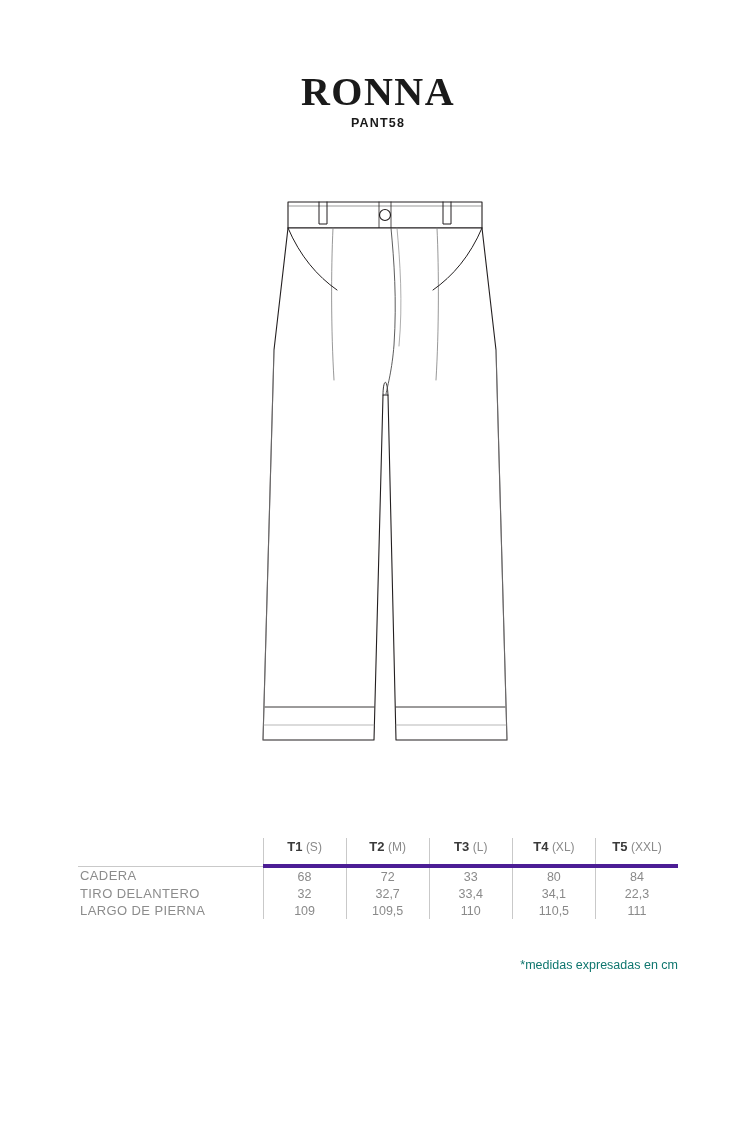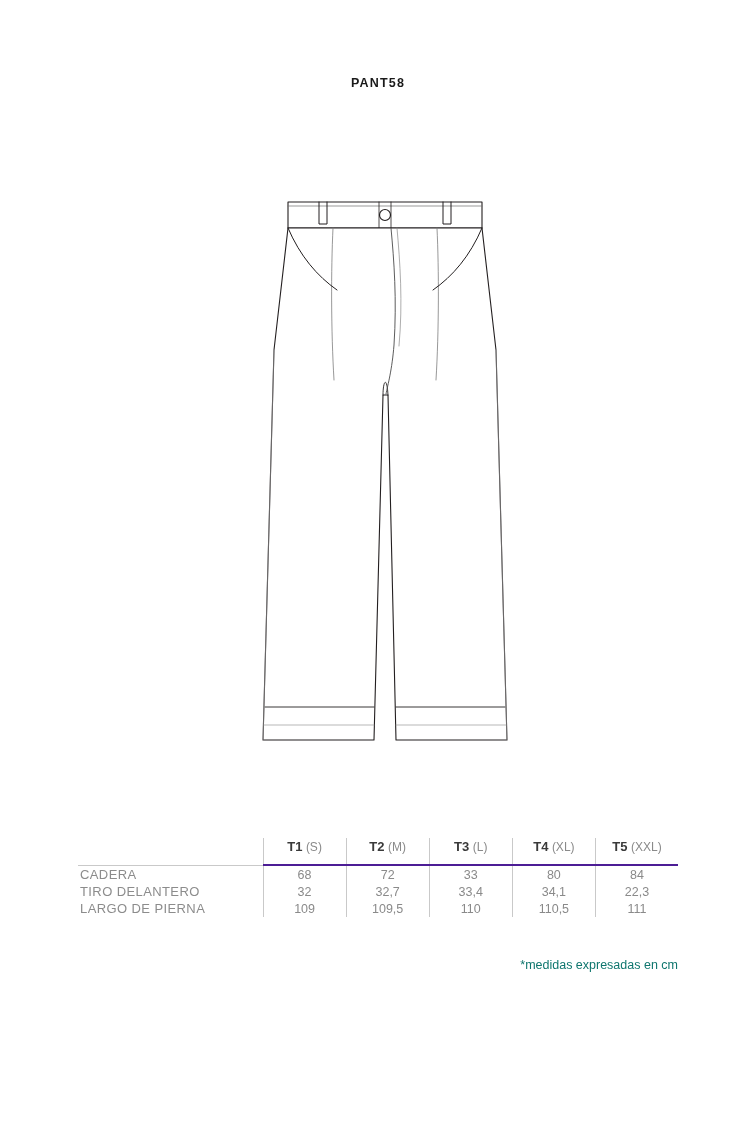--- a/index.html
+++ b/index.html
@@ -94,37 +94,38 @@
     width: 160px;
   }
   table.sizes tbody td.val {
     width: 72px;
   }
   
   table.sizes th.col, table.sizes td.val {
     border-left: 1px solid #c9c9c9;
   }
   table.sizes thead th.col { border-left: 1px solid #c9c9c9; }
-  table.sizes thead tr th { border-bottom: 2px solid #4c1d95; }
+  table.sizes thead tr th { border-bottom: 4px solid #4c1d95; }
   table.sizes thead th.label { border-bottom: 1px solid #c9c9c9; border-left: none; }
 
   .table-note {
     position: absolute;
     left: 78px;
     top: 958px;
     width: 600px;
     text-align: right;
     font-size: 12.5px;
     color: #0f766e;
   }
 </style>
 </head>
 <body>
 
 <div class="header">
+  <div class="brand">RONNA</div>
   <div class="style-code">PANT58</div>
 </div>
 
 <div class="drawing">
   <svg width="260" height="580" viewBox="0 0 260 580" xmlns="http://www.w3.org/2000/svg" fill="none" stroke="#231f20" stroke-width="1.1" stroke-linejoin="round" stroke-linecap="round">
 
     <path d="M33 22 L227 22 L227 48 L33 48 Z" fill="#ffffff"></path>
 
     <path d="M33 26 L227 26" stroke-width="0.7" stroke="#6f6f6f"></path>
 

